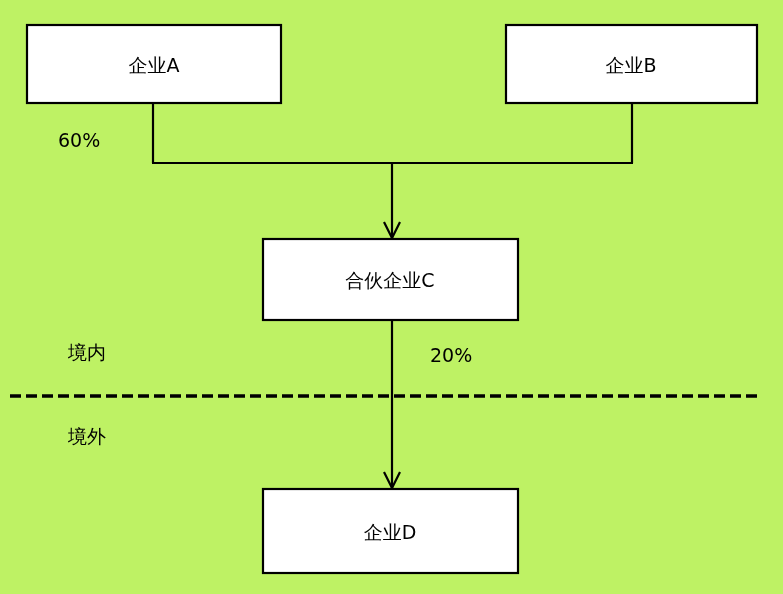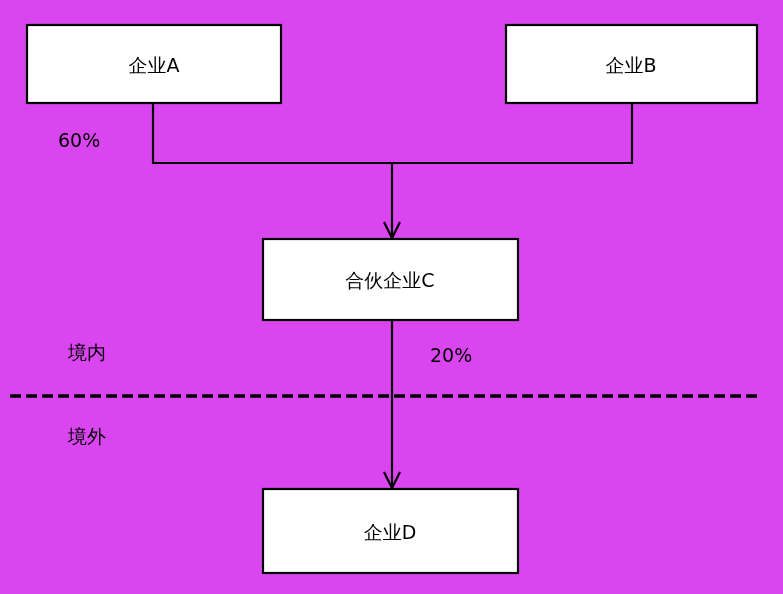--- a/index.html
+++ b/index.html
@@ -8,21 +8,21 @@
     padding: 0;
     background: #ffffff;
   }
   body {
     font-family: "DejaVu Sans", "Liberation Sans", sans-serif;
   }
   #canvas {
     position: relative;
     width: 783px;
     height: 594px;
-    background: #d946ef;
+    background: #bef264;
     overflow: hidden;
   }
   svg.diagram {
     position: absolute;
     top: 0;
     left: 0;
     width: 783px;
     height: 594px;
     display: block;
   }

